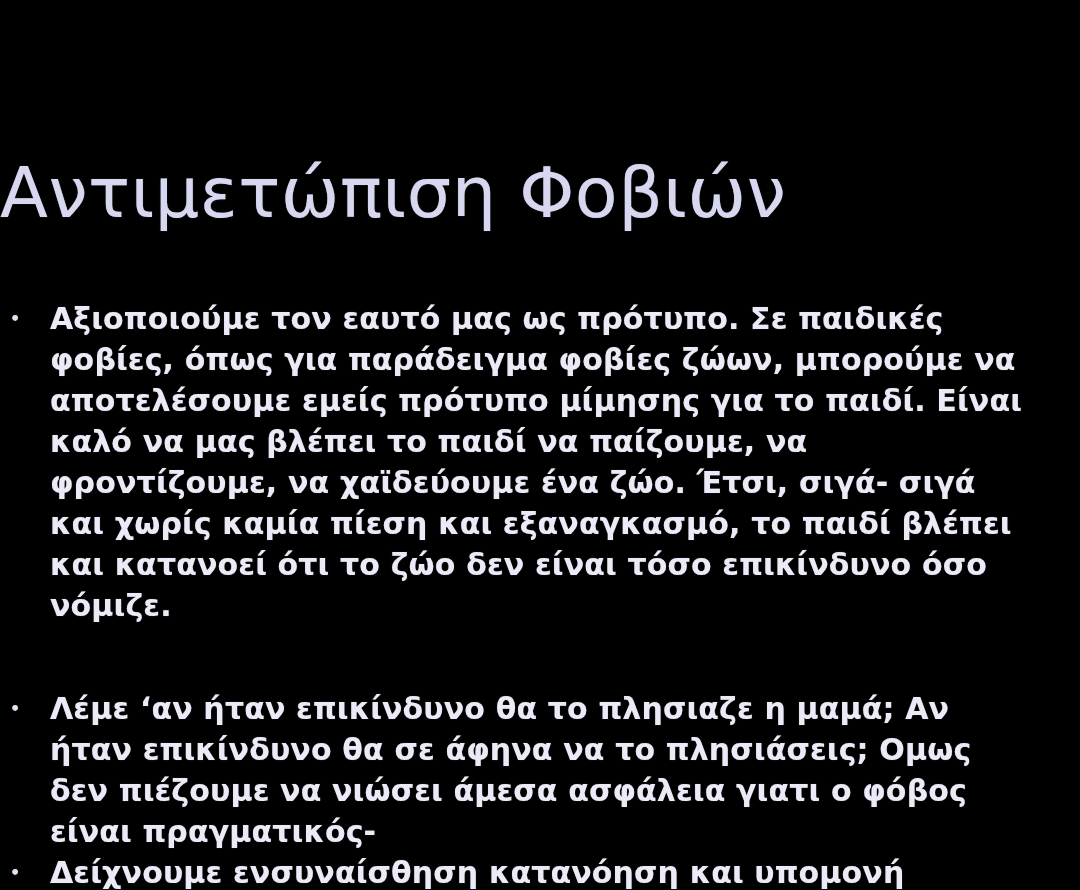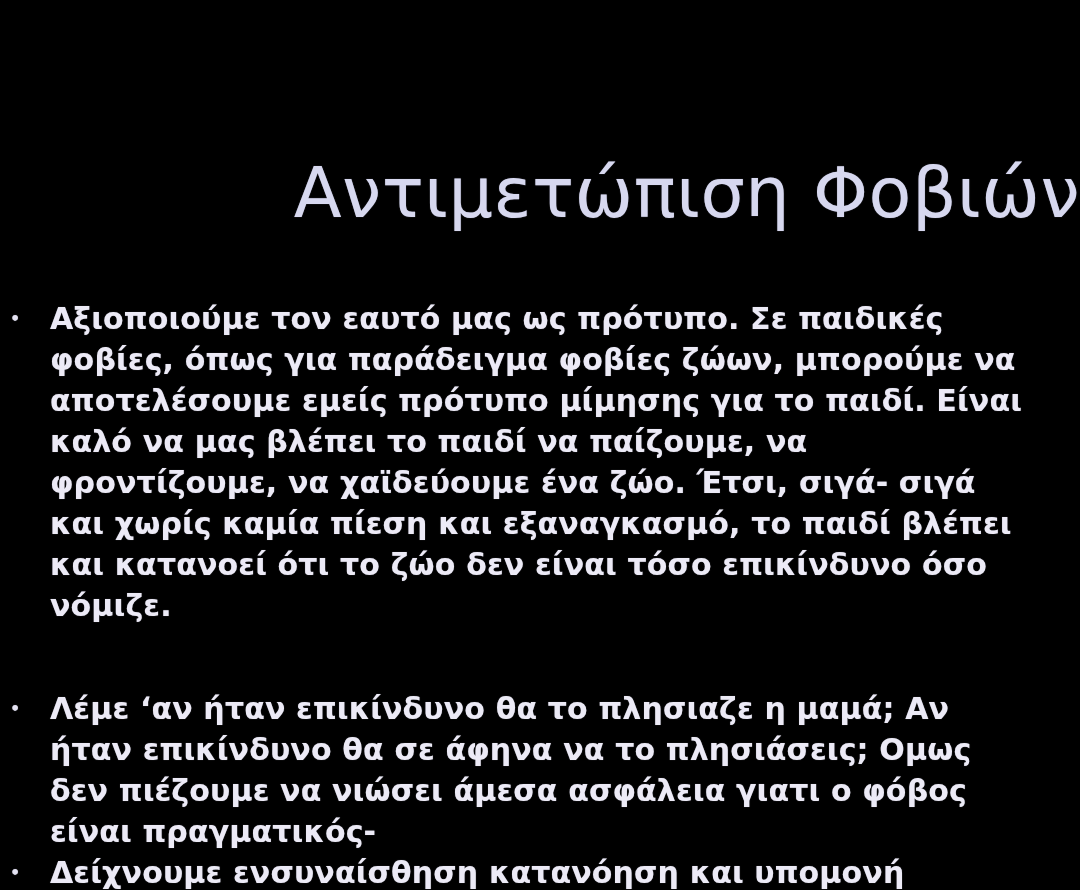--- a/index.html
+++ b/index.html
@@ -18,21 +18,21 @@
     font-family: "DejaVu Sans", "Liberation Sans", sans-serif;
     -webkit-font-smoothing: antialiased;
   }
 
   
   .slide-title {
     position: absolute;
     left: 0;
     top: 104px;
     width: 1080px;
-    text-align: right;
+    text-align: left;
     color: #d7d8ef;
     font-family: "DejaVu Sans", "Liberation Sans", sans-serif;
     font-size: 70px;
     font-weight: 400;
     line-height: 84px;
     letter-spacing: 0.5px;
     text-shadow: 0 0 1px rgba(190,190,225,0.55);
     white-space: nowrap;
   }
 

